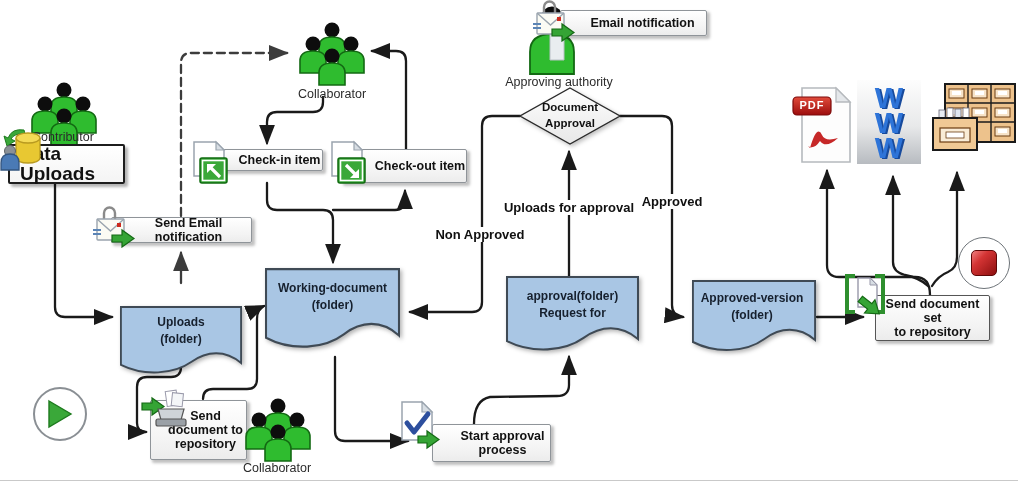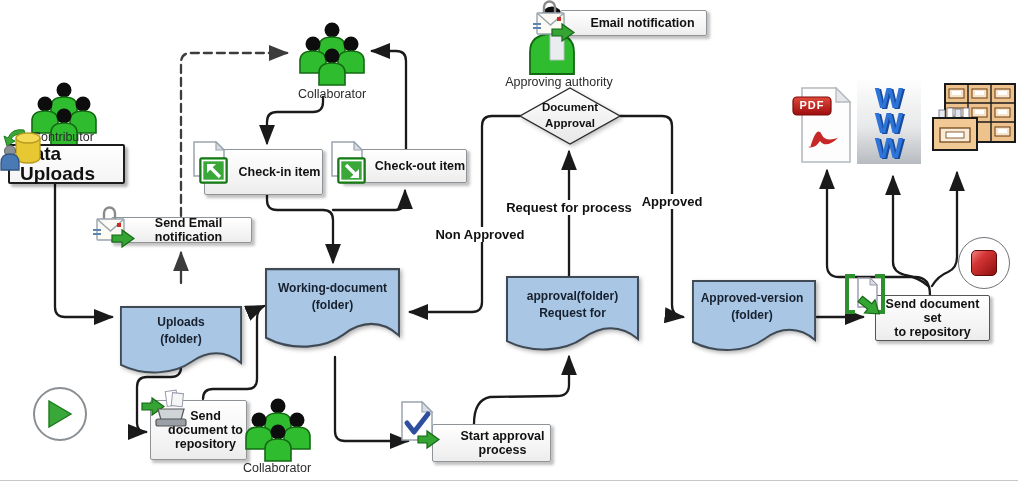--- a/index.html
+++ b/index.html
@@ -162,21 +162,21 @@
   </div>
   <svg class="icon" style="left:532px; top:0px;" width="46" height="42" viewBox="0 0 46 42">
     <path d="M12,18 V7 a5.5,5.5 0 0 1 11,0 V20" stroke="#8a8a8a" stroke-width="2.4" fill="none"></path>
     <rect x="5" y="13" width="27" height="21" rx="1" fill="#fbfbf4" stroke="#9aa4ae" stroke-width="1.4"></rect>
     <path d="M5,13 L18.5,25 L32,13" fill="none" stroke="#9aa4ae" stroke-width="1.4"></path>
     <rect x="25" y="17" width="4" height="4" fill="#cc2a1e"></rect>
     <path d="M1,24 h8 M1,28 h8" stroke="#5b84b5" stroke-width="2"></path>
     <path d="M20,29 h10 v-5 l12,8.5 -12,8.5 v-5 h-10 z" fill="#35a435" stroke="#146914" stroke-width="1.2"></path>
   </svg>
 
-  <div class="node task-box" style="left:204px; top:149px; width:119px; height:46px;">
+  <div class="node task-box" style="left:204px; top:149px; width:119px; height:22px;">
     <span style="padding-left:32px;">Check-in item</span>
   </div>
   <svg class="icon" style="left:188px; top:138px;" width="46" height="48" viewBox="0 0 46 48">
     <path d="M6,4 h22 l8,8 v26 h-30 z" fill="#fff" stroke="#9aa4ae" stroke-width="1.5"></path>
     <path d="M28,4 v8 h8 z" fill="#d8dee4" stroke="#9aa4ae" stroke-width="1.2"></path>
     <rect x="12" y="20" width="27" height="25" rx="2" fill="#3aa839" stroke="#0f6b0f" stroke-width="1.5"></rect>
     <rect x="14.5" y="22.5" width="22" height="20" fill="none" stroke="#fff" stroke-width="1.6"></rect>
     <path d="M32,39 L23,30" stroke="#fff" stroke-width="3.2"></path>
     <path d="M19,26 h9 l-9,9 z" fill="#fff"></path>
   </svg>
@@ -285,21 +285,21 @@
         </defs>
       <polygon points="52,2 102,30 52,58 2,30" fill="url(#dg)" stroke="#2a2a2a" stroke-width="1.4"></polygon>
     </svg>
     <div class="diamond-text">
       <div>Document</div>
       <div>Approval</div>
     </div>
   </div>
 
   <div class="edge-label" style="left:432px; top:227px; width:96px;">Non Approved</div>
-  <div class="edge-label" style="left:500px; top:200px; width:138px;">Request for process</div>
+  <div class="edge-label" style="left:500px; top:200px; width:138px;">Uploads for approval</div>
   <div class="edge-label" style="left:639px; top:194px; width:66px;">Approved</div>
 
   <svg class="icon" style="left:792px; top:86px;" width="62" height="78" viewBox="0 0 62 78">
     <path d="M10,2 h34 l14,14 v60 h-48 z" fill="#fdfdfd" stroke="#b5b9bd" stroke-width="1.6"></path>
     <path d="M44,2 v14 h14 z" fill="#e4e7ea" stroke="#b5b9bd" stroke-width="1.3"></path>
     <defs>
         <linearGradient id="pg" x1="0" y1="0" x2="0" y2="1">
       <stop offset="0" stop-color="#e14b3b"></stop>
           <stop offset="1" stop-color="#9c0d0d"></stop>
     </linearGradient>

